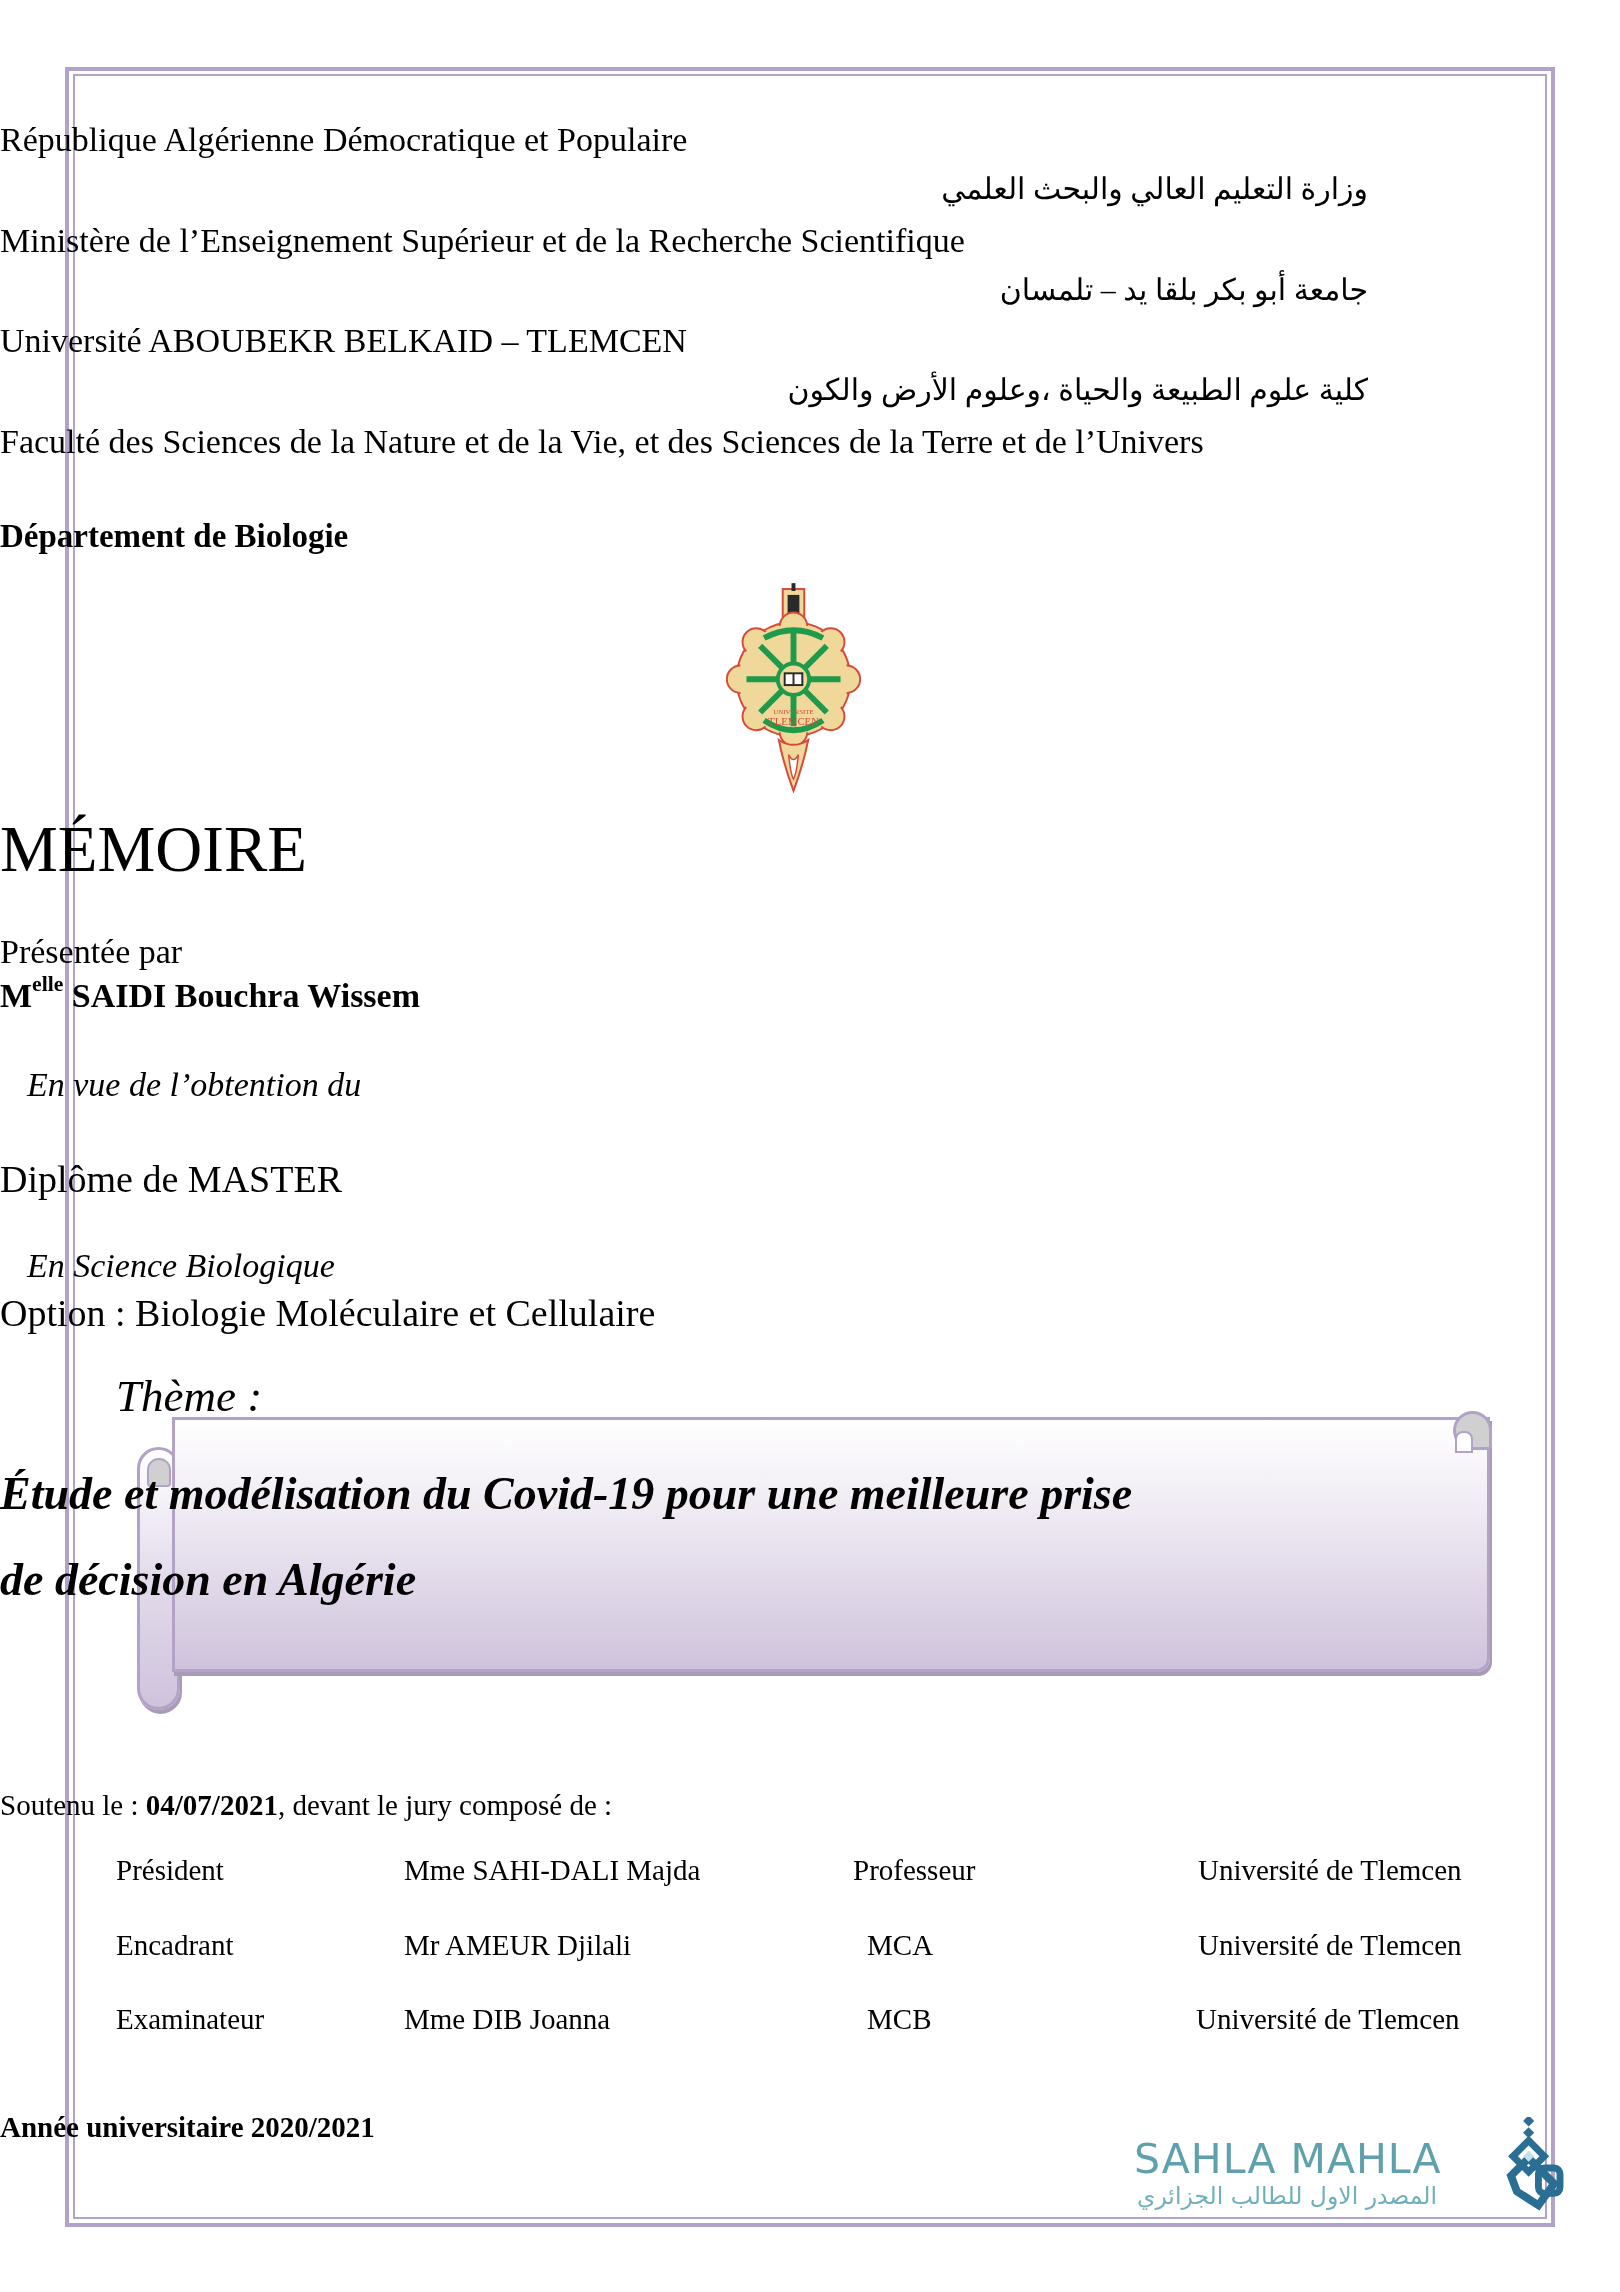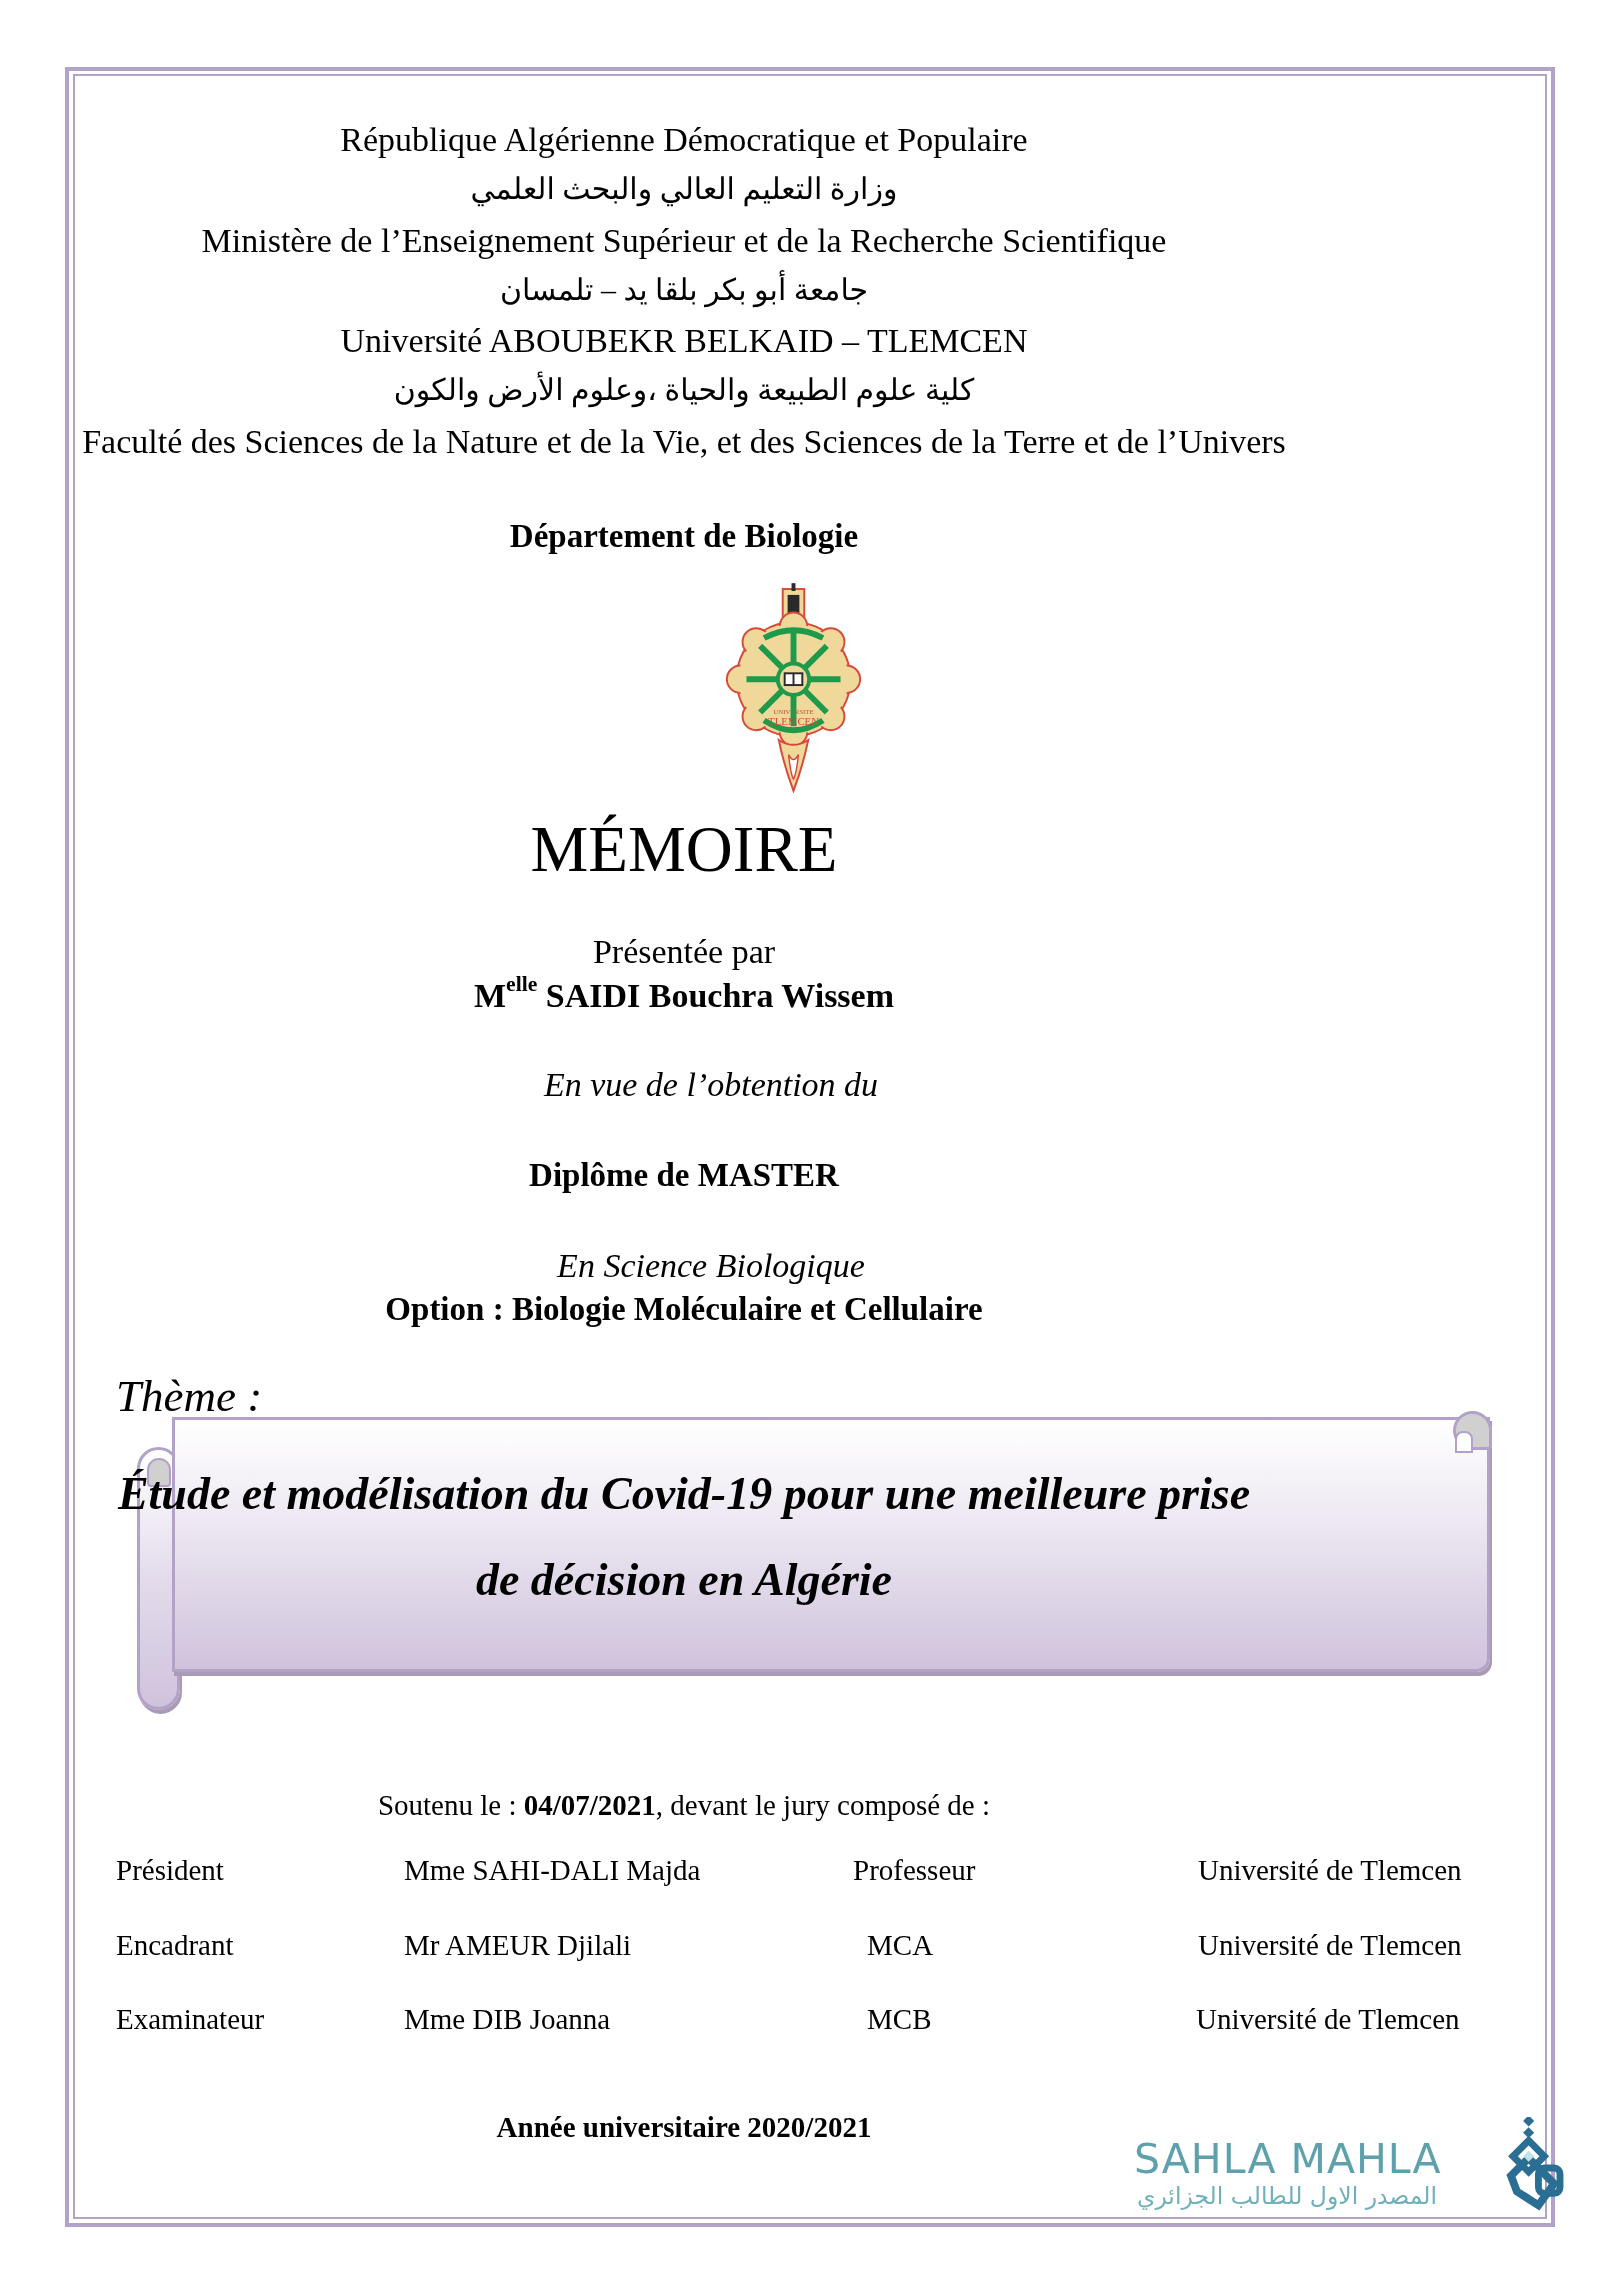--- a/index.html
+++ b/index.html
@@ -3,30 +3,30 @@
 <meta charset="utf-8">
 <style>
   html, body { margin:0; padding:0; background:#fff; }
   body { width:1620px; height:2293px; position:relative; overflow:hidden;
          font-family:"Liberation Serif", "DejaVu Serif", serif; color:#000; }
   .abs { position:absolute; }
   .frame-outer { left:65px; top:67px; width:1490px; height:2160px;
                  border:4.9px solid #b3a2c7; box-sizing:border-box; }
   .frame-inner { left:73px; top:74px; width:1474px; height:2145px;
                  border:2px solid #b3a2c7; box-sizing:border-box; }
-  .center-line { left:0; width:1368px; text-align:center; white-space:nowrap; }
+  .center-line { left:0; width:1368px; white-space:nowrap; }
   .hdr { font-size:34px; line-height:39px; }
   .ar { font-size:30px; line-height:39px; direction:rtl; unicode-bidi:plaintext; }
   .dept { font-size:33px; font-weight:bold; }
   .memoire { font-size:65px; line-height:69px; }
   .pres { font-size:34px; }
   .name { font-size:34px; font-weight:bold; }
   .name sup { font-size:21.6px; position:relative; top:-3.9px; }
   .ital { font-size:34px; font-style:italic;padding-left:27px; }
-  .bold { font-size:33px; font-weight:bold; }
+  .bold { font-size:38px; font-weight:normal; }
   .theme { left:116px; top:1370px; font-size:45px; font-style:italic; white-space:nowrap; }
   .scroll-body { left:172px; top:1417px; width:1318px; height:255px;
                  border:3.9px solid #b3a2c7; border-radius:0 0 13.7px 0; box-sizing:border-box;
                  background:linear-gradient(#ffffff 0%, #ebe5f0 45%, #cfc3dc 100%);
                  box-shadow:2px 3.9px 0 #a99bb5; }
   .scroll-left { left:137px; top:1447px; width:43px; height:263px;
                  border:3.9px solid #b3a2c7; border-radius:21.6px 21.6px 21.6px 21.6px; box-sizing:border-box;
                  background:linear-gradient(#ffffff 0%, #e3dbeb 50%, #cfc3dc 100%);
                  box-shadow:2px 3.9px 0 #a99bb5; }
   .curl-left { left:147px; top:1458px; width:23.5px; height:29px; background:#d0d0d0;

